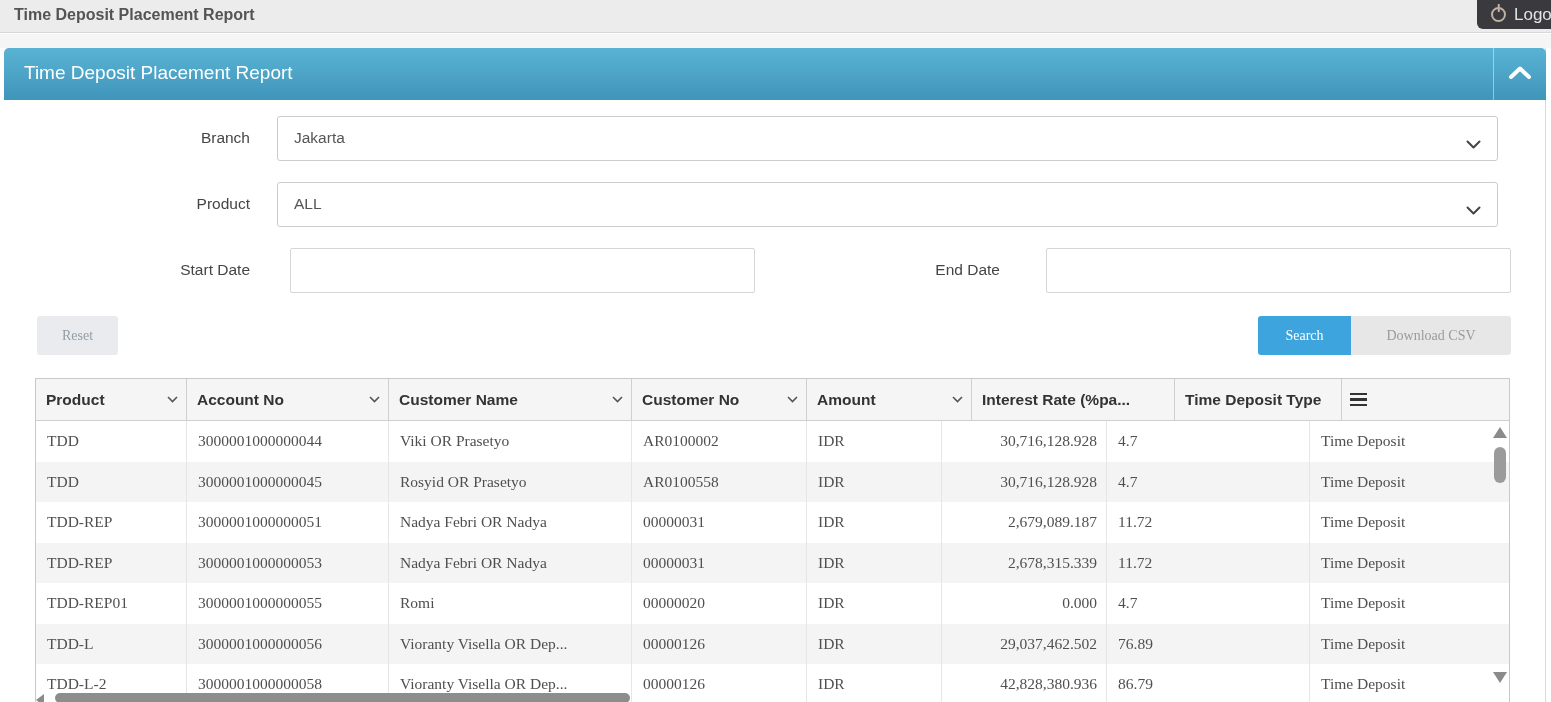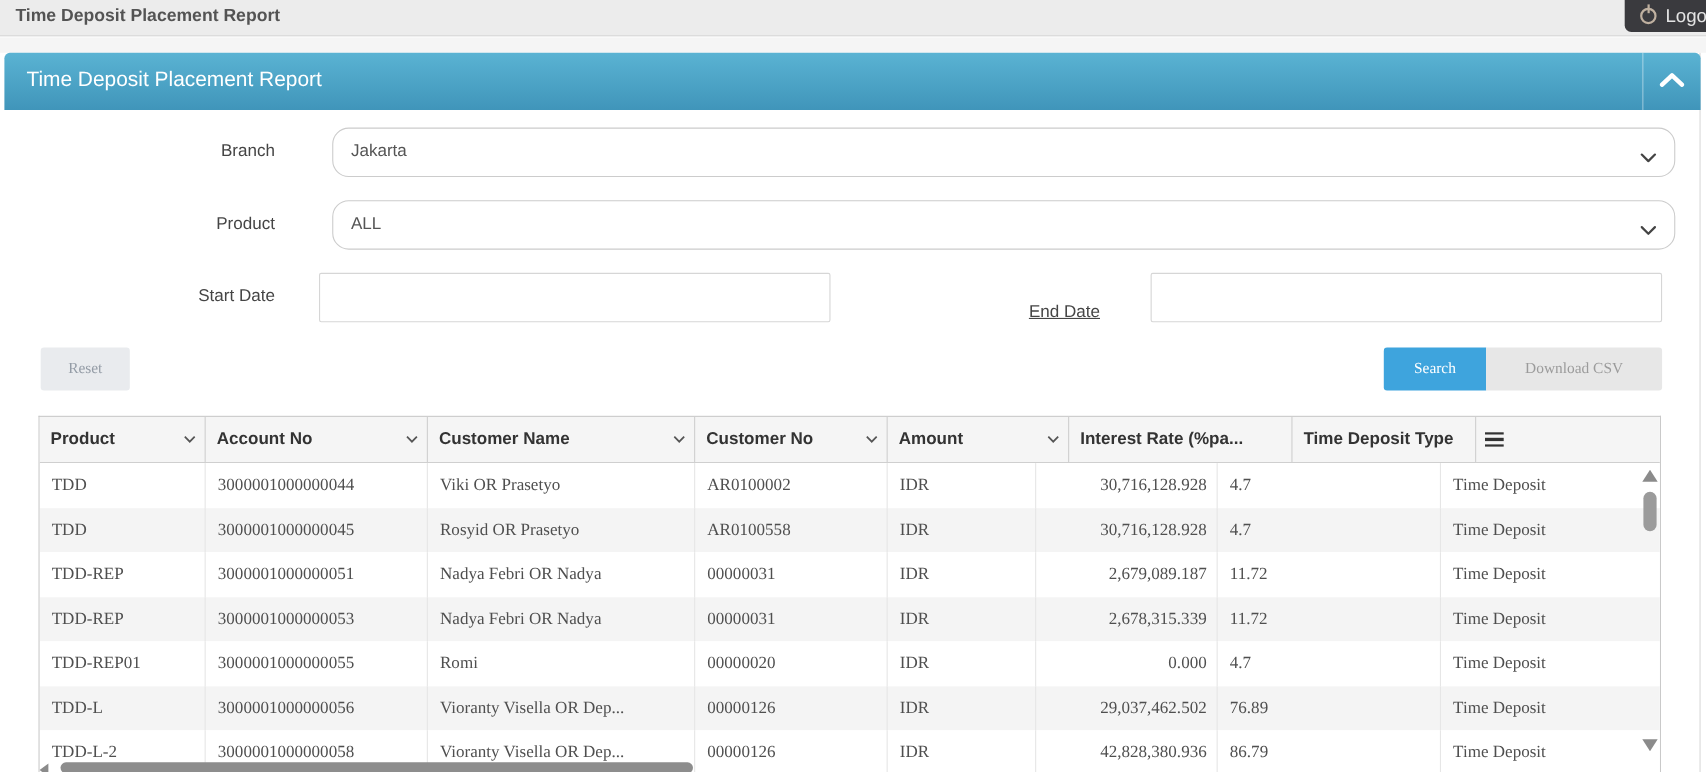--- a/index.html
+++ b/index.html
@@ -25,22 +25,22 @@
   .panel-right-border { position:absolute; left:1545px; top:48px; width:1px; height:654px; background:#d9d9d9; }
   .panel-header { position:absolute; left:4px; top:48px; width:1542px; height:52px;
                   background:linear-gradient(#5ab3d3,#4095ba); border-radius:5px 5px 0 0; }
   .panel-title { position:absolute; left:20px; top:14px; color:#ffffff; font-size:19px; }
   .panel-sep { position:absolute; left:1489px; top:0; width:1px; height:52px; background:rgba(255,255,255,0.45); }
   .collapse-btn { position:absolute; left:1490px; top:0; width:52px; height:52px; background:transparent;
                   border:none; display:flex; align-items:center; justify-content:center; cursor:pointer; }
 
   
   .form-label { position:absolute; width:215px; text-align:right; font-size:15.5px; color:#454545; }
-  .combo { position:absolute; left:302px; width:1221px; height:45px; background:#fff;
-           border:1px solid #cccccc; border-radius:15px; cursor:pointer; }
+  .combo { position:absolute; left:277px; width:1221px; height:45px; background:#fff;
+           border:1px solid #cccccc; border-radius:3px; cursor:pointer; }
   .combo .combo-value { position:absolute; left:16px; top:12px; font-size:15.5px; color:#555; }
   .combo .combo-chev { position:absolute; right:16px; top:18px; }
   .date-input { position:absolute; top:248px; width:465px; height:45px; border:1px solid #d6d6d6;
                 border-radius:2px; background:#fff; font-size:15px; color:#555; padding:0 12px; font-family:inherit; }
 
   
   .btn { position:absolute; top:316px; height:39px; border:none; border-radius:3px;
          font-size:14px; font-family:Liberation Serif, serif; cursor:pointer; }
   .btn-reset { left:37px; width:81px; background:#e9ebee; color:#949ca6; }
   .btn-search { left:1258px; width:93px; background:#3ea4dd; color:#ffffff; border-radius:3px 0 0 3px; }
@@ -132,21 +132,21 @@
     <span class="combo-chev">
       <svg width="15" height="9" viewBox="0 0 15 9">
           <polyline points="1.5,1.5 7.5,7.5 13.5,1.5" fill="none" stroke="#444" stroke-width="2" stroke-linecap="round" stroke-linejoin="round"></polyline>
         </svg>
     </span>
   </div>
 
   <div class="form-label" style="left:35px; top:261px;">Start Date</div>
   <input class="date-input" style="left: 290px;" value="">
 
-  <div class="form-label" style="left:785px; top:275px;text-decoration:underline;">End Date</div>
+  <div class="form-label" style="left:785px; top:261px;">End Date</div>
   <input class="date-input" style="left: 1046px;" value="">
 
   <button class="btn btn-reset">Reset</button>
   <button class="btn btn-search">Search</button>
   <button class="btn btn-csv">Download CSV</button>
 
   <div class="grid">
     <div class="grid-header">
       <div class="hcell col0">
         <span class="hlabel">Product</span>

